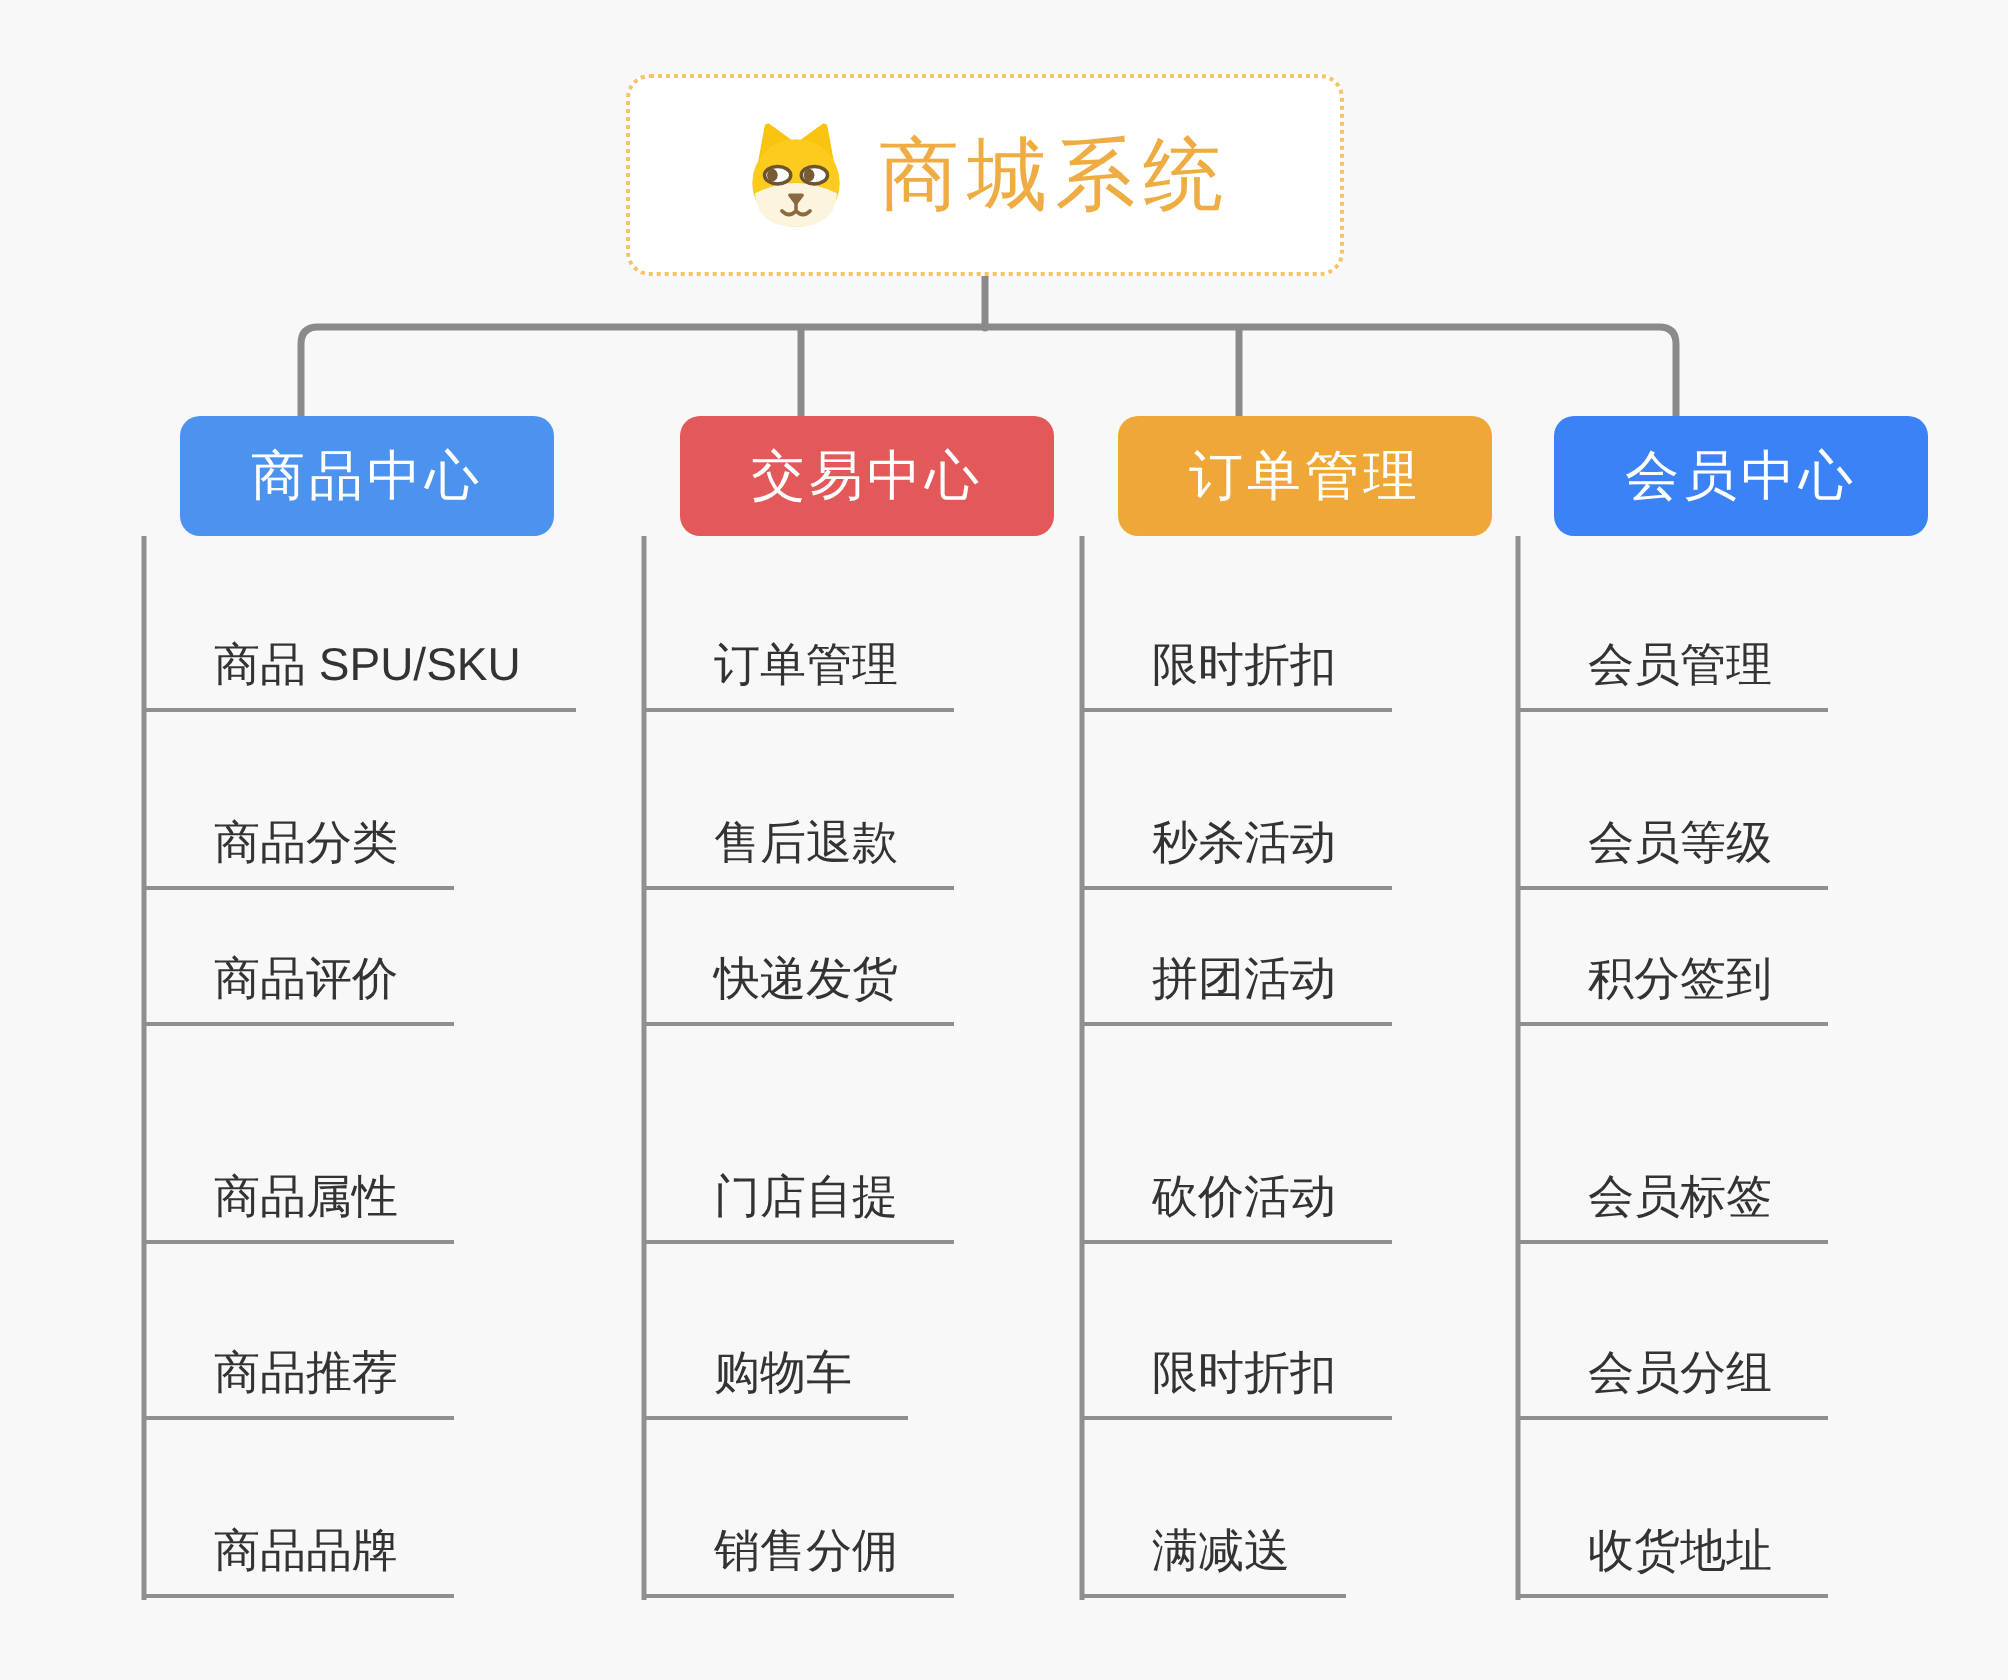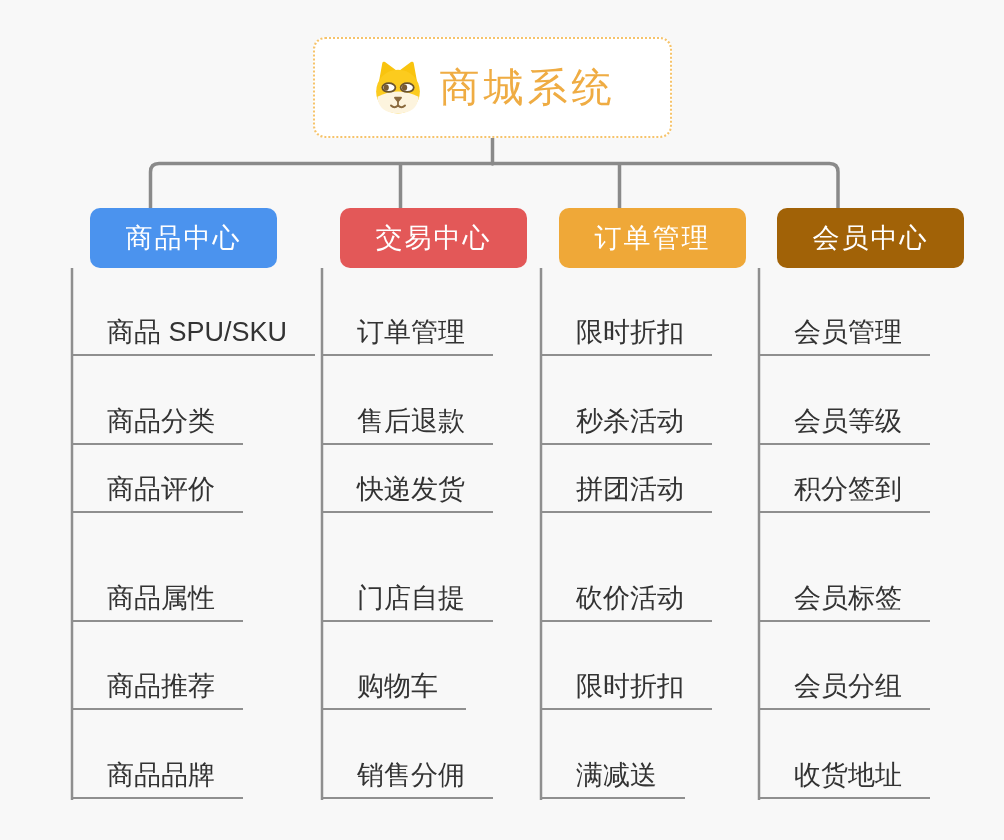--- a/index.html
+++ b/index.html
@@ -50,21 +50,21 @@
   }
   .branch-0{left:57px;}
   .branch-1{left:307px;}
   .branch-2{left:526px;}
   .branch-3{left:744px;}
   
   .topic-item{
     position:absolute;
     box-sizing:border-box;
     white-space:nowrap;
-    font-size:27px;
+    font-size:23px;
     color:#333333;
     line-height:32px;
     padding:0 28px 6px 35px;
     border-bottom:2px solid #8f8f8f;
     width:max-content;
   }
   .col-0 .topic-item{left:72px;}
   .col-1 .topic-item{left:322px;}
   .col-2 .topic-item{left:541px;}
   .col-3 .topic-item{left:759px;}
@@ -120,21 +120,21 @@
 
   <div class="branch-node branch-0" style="background: rgb(75, 147, 238);">
     <span>商品中心</span>
   </div>
   <div class="branch-node branch-1" style="background: rgb(227, 88, 88);">
     <span>交易中心</span>
   </div>
   <div class="branch-node branch-2" style="background: rgb(239, 168, 56);">
     <span>订单管理</span>
   </div>
-  <div class="branch-node branch-3" style="background: #a16207;">
+  <div class="branch-node branch-3" style="background: #3b82f6;">
     <span>会员中心</span>
   </div>
 
   <div class="topic-column col-0">
     <div class="topic-item">商品 SPU/SKU</div>
     <div class="topic-item">商品分类</div>
     <div class="topic-item">商品评价</div>
     <div class="topic-item">商品属性</div>
     <div class="topic-item">商品推荐</div>
     <div class="topic-item">商品品牌</div>

